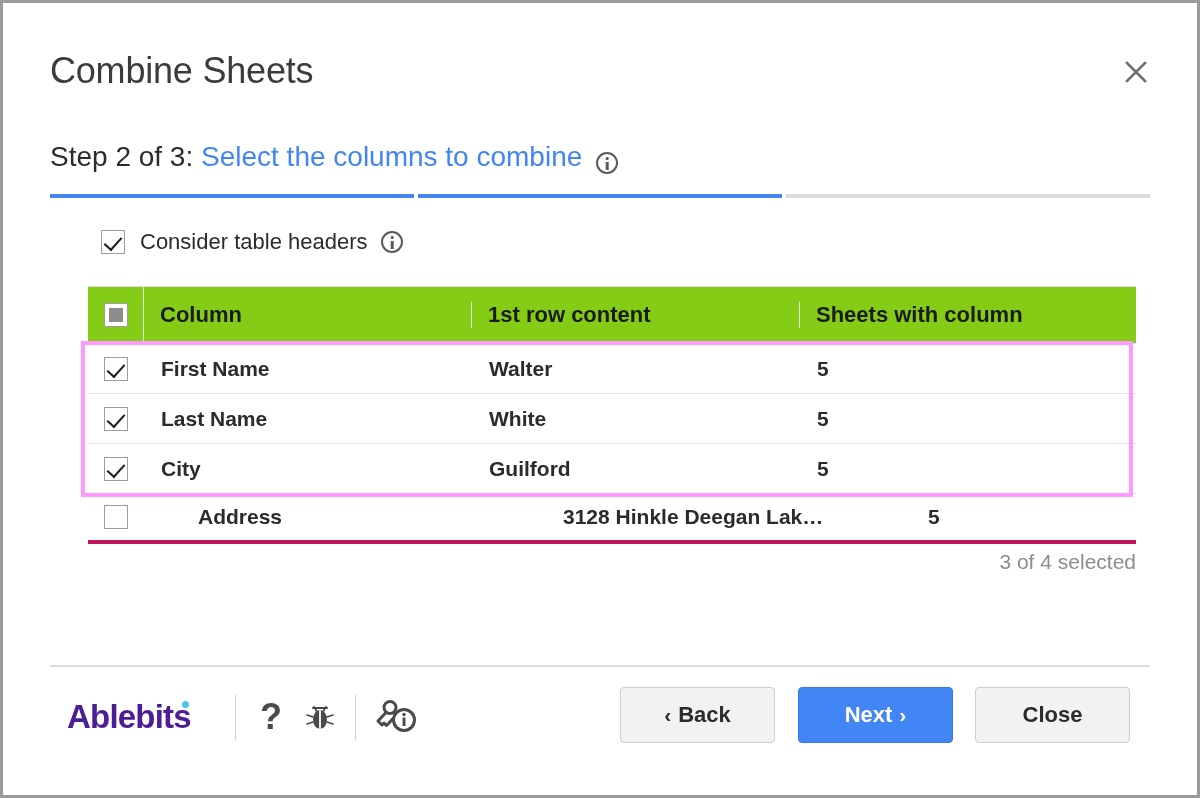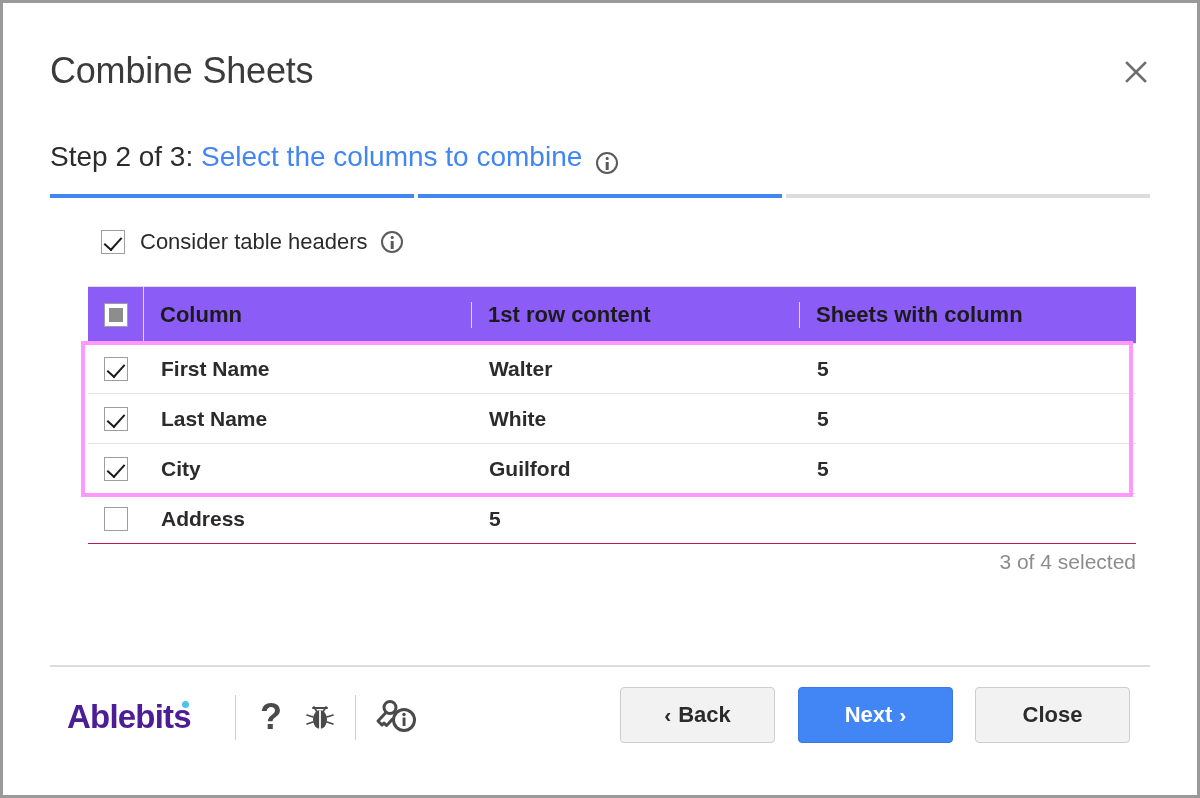--- a/index.html
+++ b/index.html
@@ -99,37 +99,37 @@
     white-space: nowrap;
   }
 
   
   #table-wrap {
     position: absolute; left: 85px; top: 283px;
     width: 1048px;
   }
   .trow { display: flex; align-items: center; }
   #thead {
-    height: 58px; background: #8b5cf6;
+    height: 58px; background: #84cc16;
     border-top: 1px solid #dfdfdf; border-bottom: 1px solid #dfdfdf;
   }
   .th-cb { width: 56px; height: 58px; display: flex; align-items: center; justify-content: center;
            border-right: 1px solid #dfdfdf; }
   .th-c1 { width: 328px; padding-left: 16px; border-right: 1px solid #dfdfdf; }
   .th-c2 { width: 328px; padding-left: 16px; border-right: 1px solid #dfdfdf; }
   .th-c3 { flex: 1; padding-left: 16px; }
   .th-text { font-size: 22px; font-weight: bold; color: #1b1b1b; white-space: nowrap; }
 
   #rows-outer { position: relative; }
 
   .drow {
     display: flex; align-items: center; height: 50px;
     border-bottom: 1px solid #e2e2e2; background: #fff; font-weight: bold;
   }
-  .drow:last-child { border-bottom: 1px solid #be185d; }
+  .drow:last-child { border-bottom: 4px solid #be185d; gap: 37px; }
   .td-cb { width: 56px; display: flex; align-items: center; justify-content: center; flex: none; }
   .td-c1 { width: 328px; padding-left: 17px; flex: none; }
   .td-c2 { width: 328px; padding-left: 17px; flex: none; }
   .td-c3 { flex: 1; padding-left: 17px; }
   .td-text { font-size: 21px; color: #2b2b2b; white-space: nowrap;
              overflow: hidden; text-overflow: ellipsis; }
 
   
   #highlight {
     position: absolute; left: -7px; top: -3px;
@@ -287,20 +287,23 @@
           <div class="td-text">5</div>
         </div>
       </div>
 
       <div class="drow">
         <div class="td-cb">
           <div class="cbox"></div>
         </div>
         <div class="td-c1">
           <div class="td-text">Address</div>
+        </div>
+        <div class="td-c2">
+          <div class="td-text">3128 Hinkle Deegan Lak…</div>
         </div>
         <div class="td-c3">
           <div class="td-text">5</div>
         </div>
       </div>
     </div>
 
     <div id="selcount">3 of 4 selected</div>
   </div>
 

